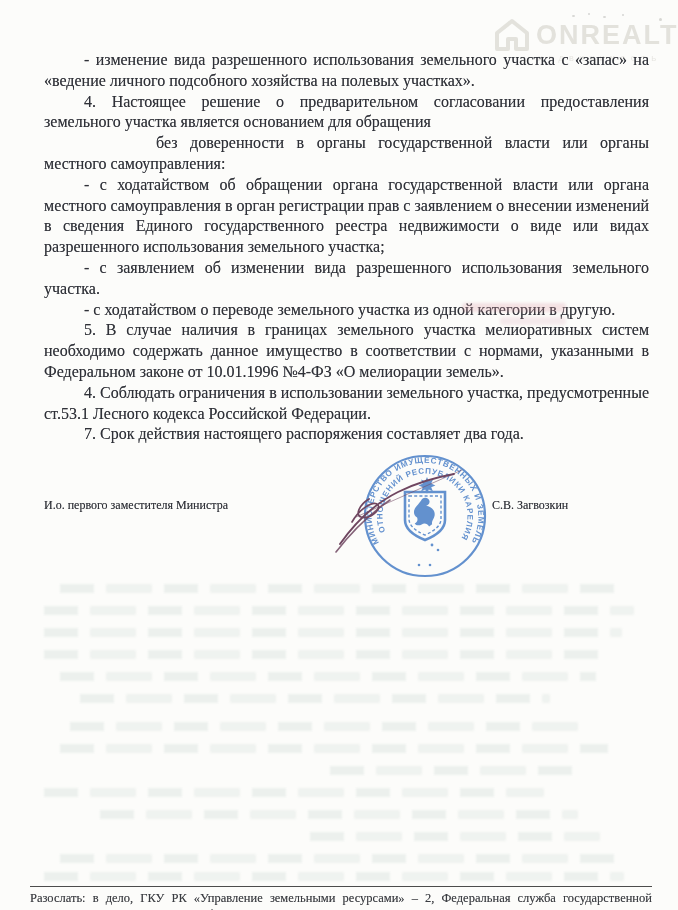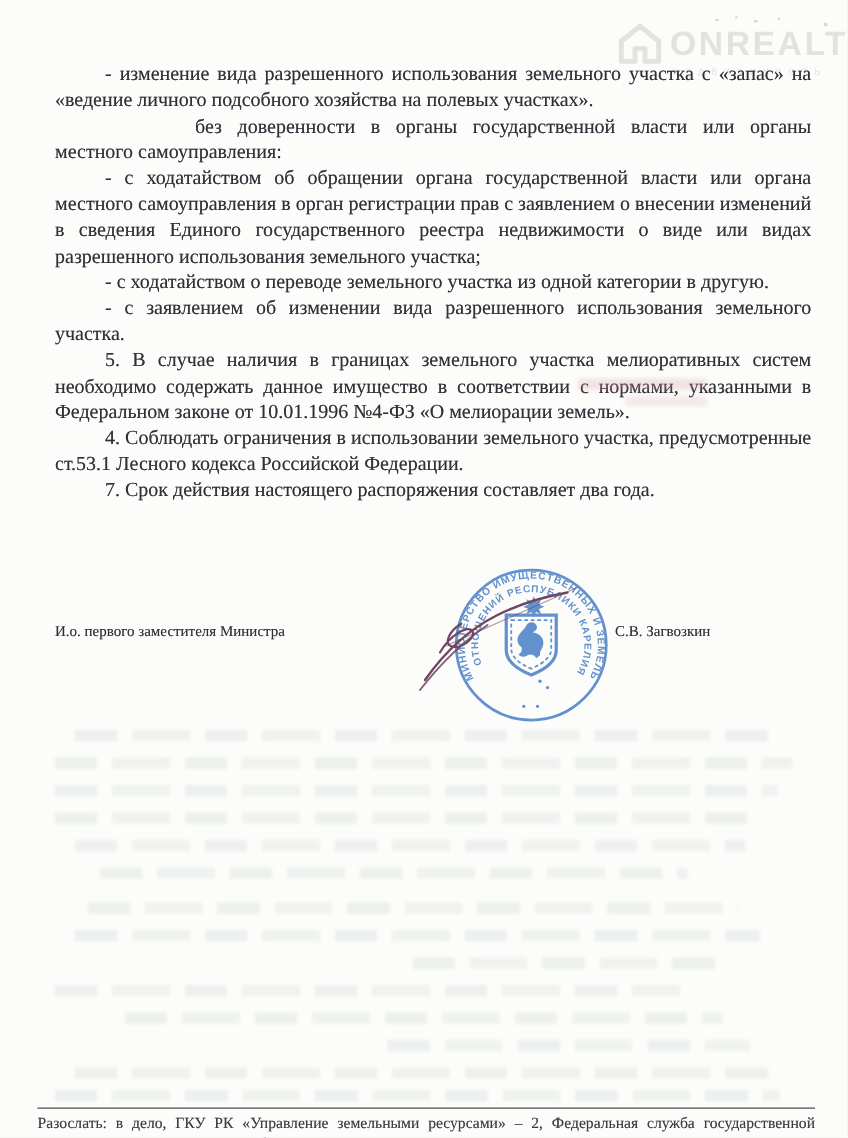--- a/index.html
+++ b/index.html
@@ -70,24 +70,25 @@
   </div>
 
   <span class="speck" style="left:572px;top:15px;width:3px;height:2px"></span>
   <span class="speck" style="left:588px;top:13px;width:2px;height:2px"></span>
   <span class="speck" style="left:603px;top:16px;width:3px;height:2px"></span>
   <span class="speck" style="left:622px;top:14px;width:2px;height:2px"></span>
   <span class="speck" style="left:659px;top:18px;width:3px;height:3px"></span>
 
   <div class="doc-body" id="paragraphs">
       <p class="para">- изменение вида разрешенного использования земельного участка с «запас» на «ведение личного подсобного хозяйства на полевых участках».</p>
+      <p class="para">4. Настоящее решение о предварительном согласовании предоставления земельного участка является основанием для обращения</p>
       <p class="para deep">без доверенности в органы государственной власти или органы местного самоуправления:</p>
       <p class="para">- с ходатайством об обращении органа государственной власти или органа местного самоуправления в орган регистрации прав с заявлением о внесении изменений в сведения Единого государственного реестра недвижимости о виде или видах разрешенного использования земельного участка;</p>
+      <p class="para">- с заявлением об изменении вида разрешенного использования земельного участка.</p>
       <p class="para">- с ходатайством о переводе земельного участка из одной категории в другую.</p>
-      <p class="para">- с заявлением об изменении вида разрешенного использования земельного участка.</p>
       <p class="para">5. В случае наличия в границах земельного участка мелиоративных систем необходимо содержать данное имущество в соответствии с нормами, указанными в Федеральном законе от 10.01.1996 №4-ФЗ «О мелиорации земель».</p>
       <p class="para">4. Соблюдать ограничения в использовании земельного участка, предусмотренные ст.53.1 Лесного кодекса Российской Федерации.</p>
       <p class="para">7. Срок действия настоящего распоряжения составляет два года.</p>
     </div>
 
   <div class="blob" style="left:462px;top:303px;width:104px;height:9px;background:rgba(224,158,170,.28)"></div>
   <div class="blob" style="left:500px;top:317px;width:66px;height:8px;background:rgba(215,160,175,.20)"></div>
 
   <div class="sig-row">
     <span class="sig-title">И.о. первого заместителя Министра</span>

